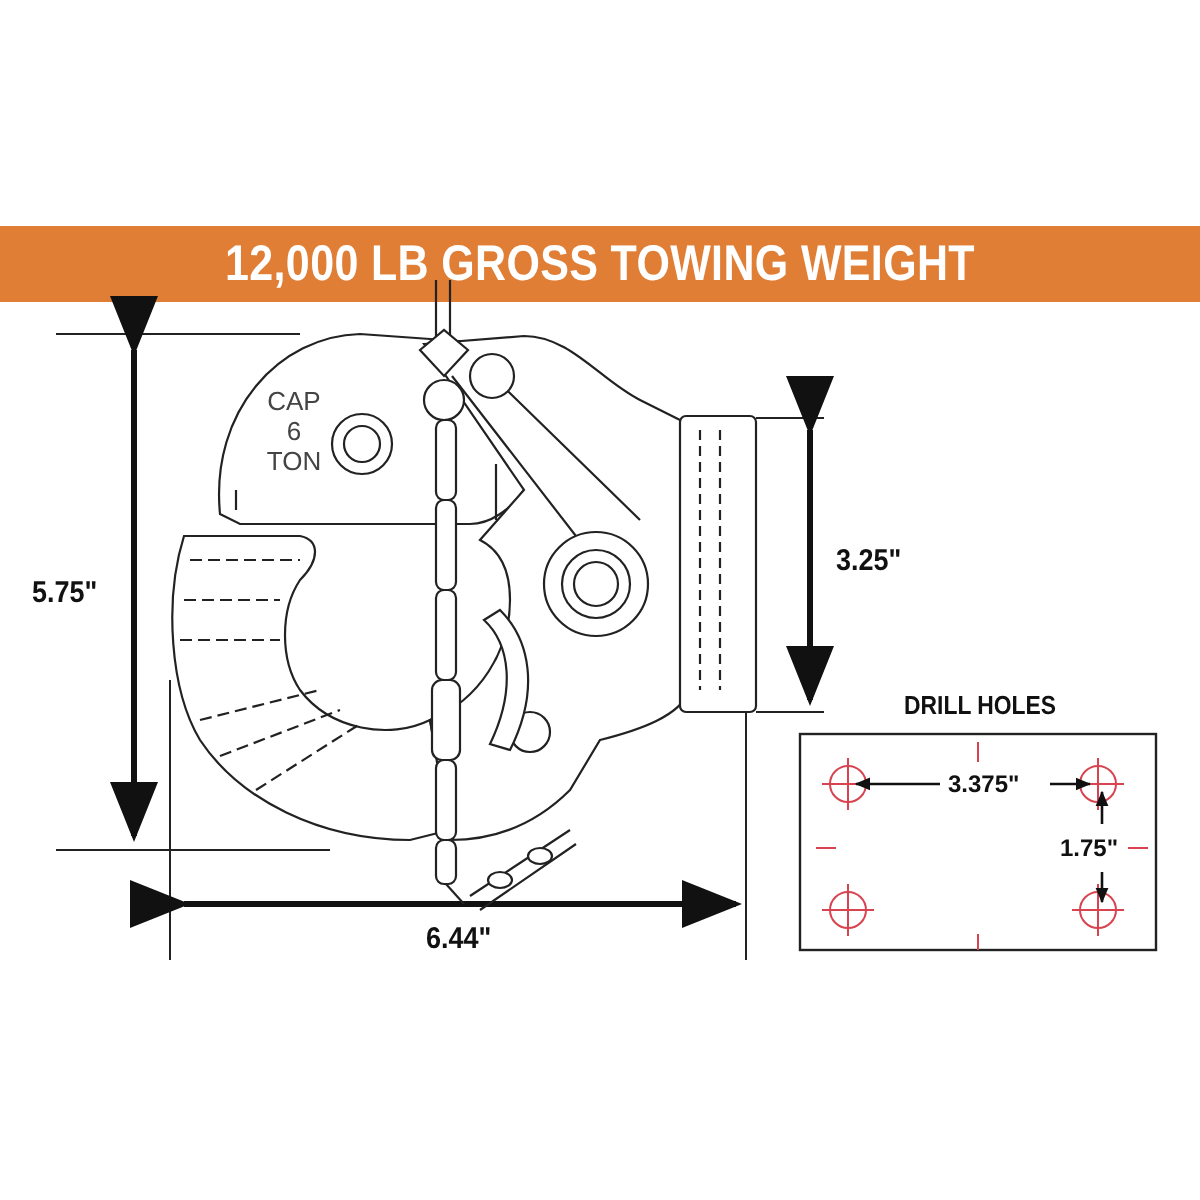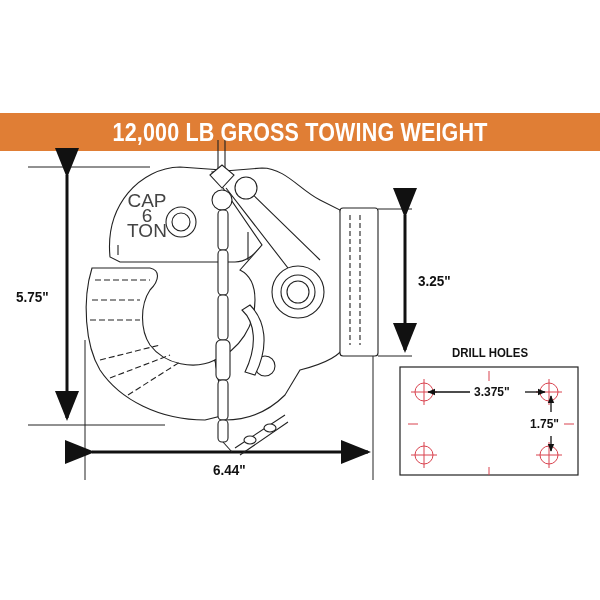--- a/index.html
+++ b/index.html
@@ -107,21 +107,21 @@
       <line x1="470" y1="392" x2="428" y2="392" marker-end="url(#arrs)"></line>
       <line x1="525" y1="392" x2="545" y2="392" marker-end="url(#arrs)"></line>
       <line x1="551" y1="412" x2="551" y2="396" marker-end="url(#arrs)"></line>
       <line x1="551" y1="436" x2="551" y2="451" marker-end="url(#arrs)"></line>
     </g>
   </g>
 </svg>
 
 <div class="banner-title">12,000 LB GROSS TOWING WEIGHT</div>
 
-<div style="position:absolute;left:127px;top:193px;width:40px;text-align:center;font-size:19px;line-height:15px;color:#444;">
+<div style="position:absolute;left:127px;top:193px;width:40px;text-align:center;font-size:13px;line-height:15px;color:#444;">
   <div>CAP</div>
   <div>6</div>
   <div>TON</div>
 </div>
 
 <div class="dim-label" style="left:16px;top:288px;">5.75"</div>
 <div class="dim-label" style="left:213px;top:461px;">6.44"</div>
 <div class="dim-label" style="left:418px;top:272px;">3.25"</div>
 
 <div class="drill-title">DRILL HOLES</div>

